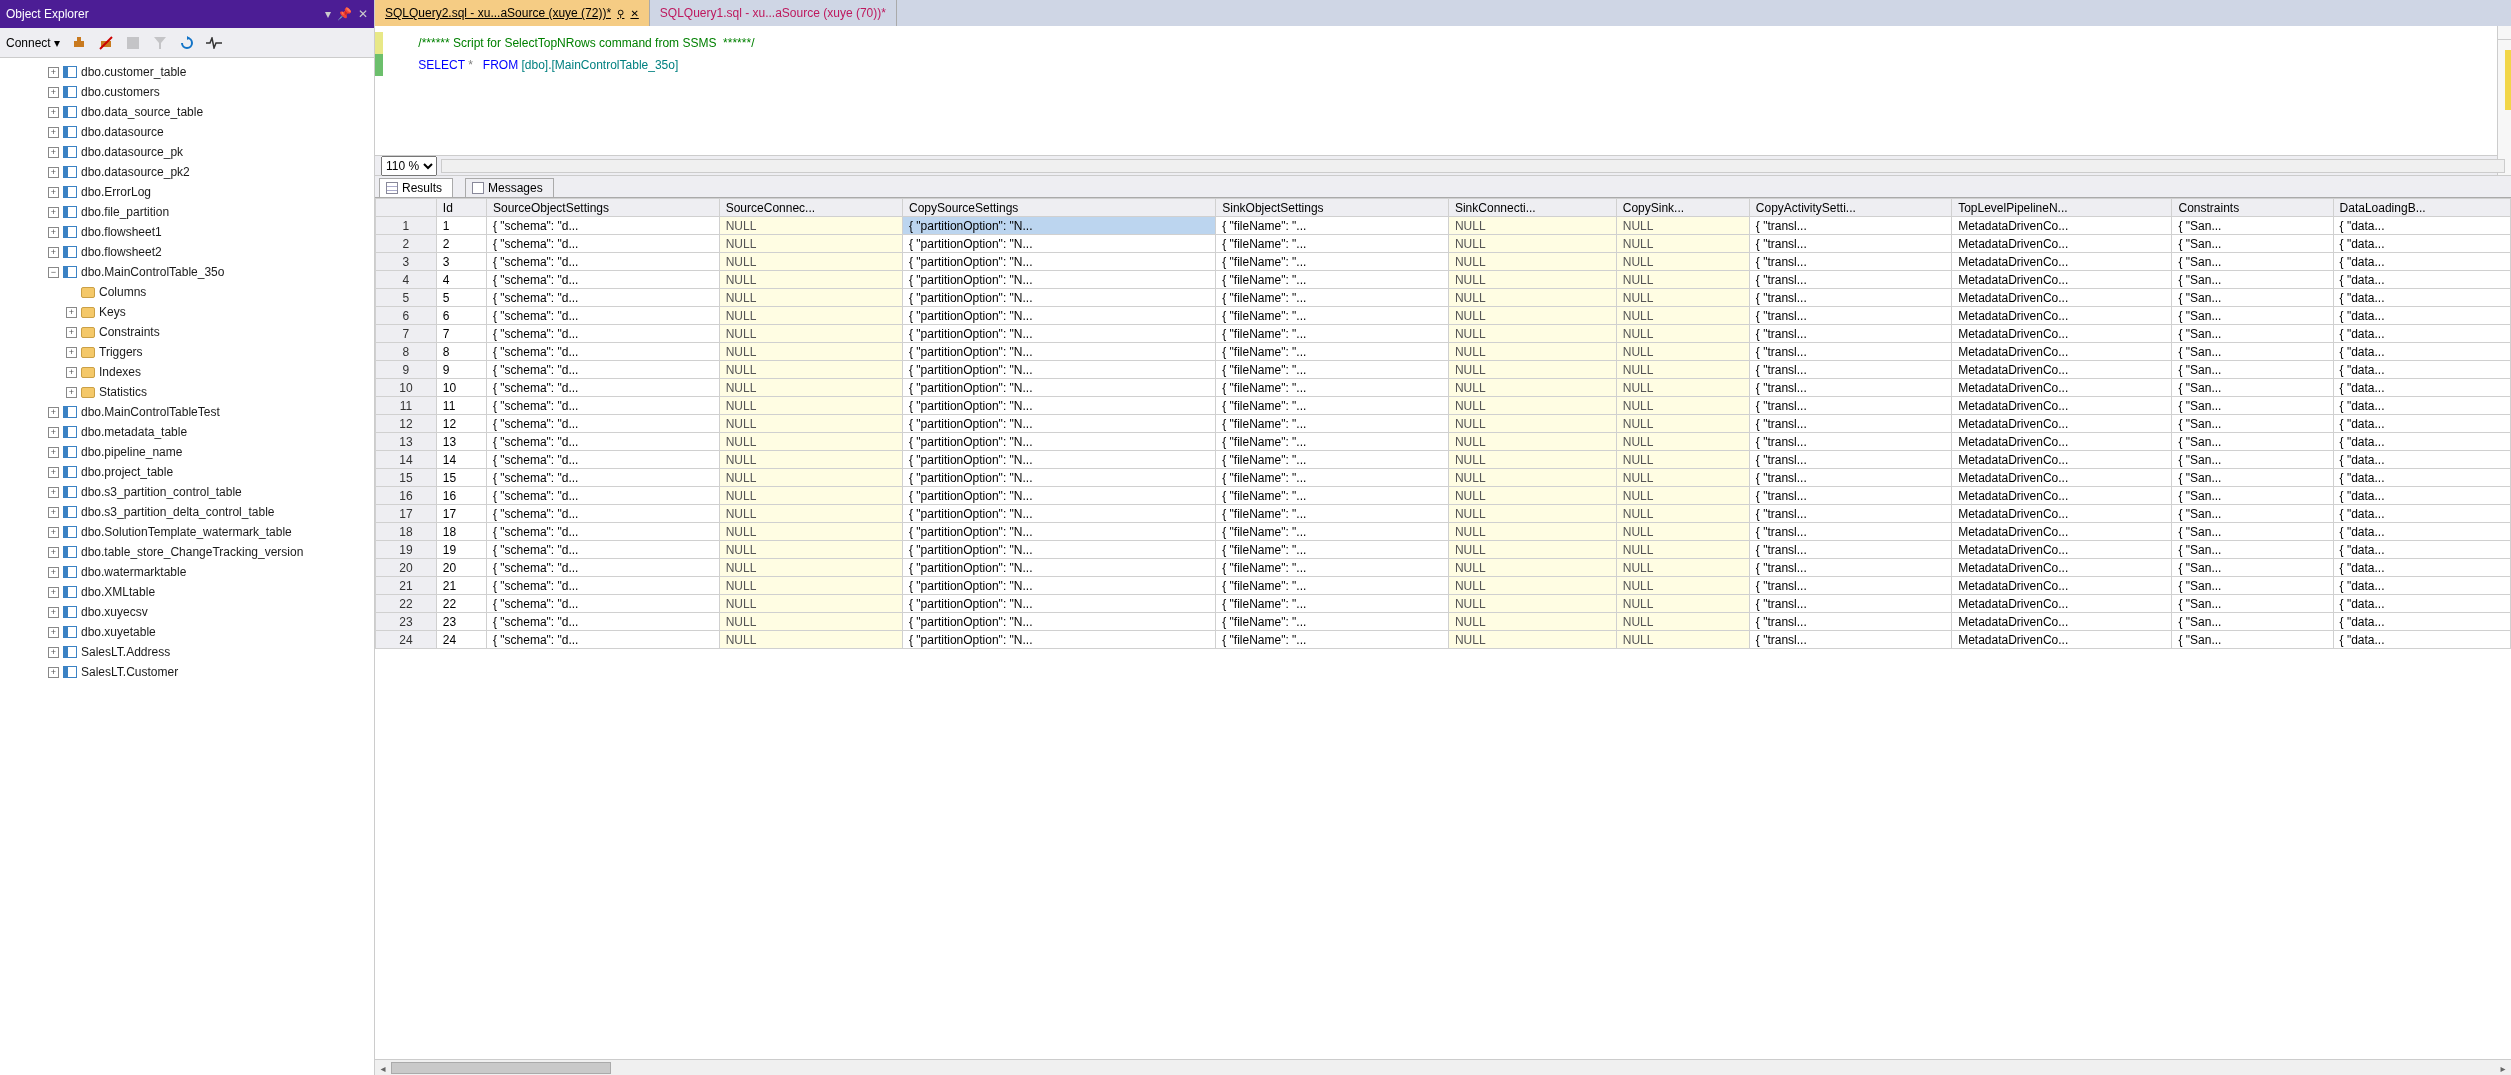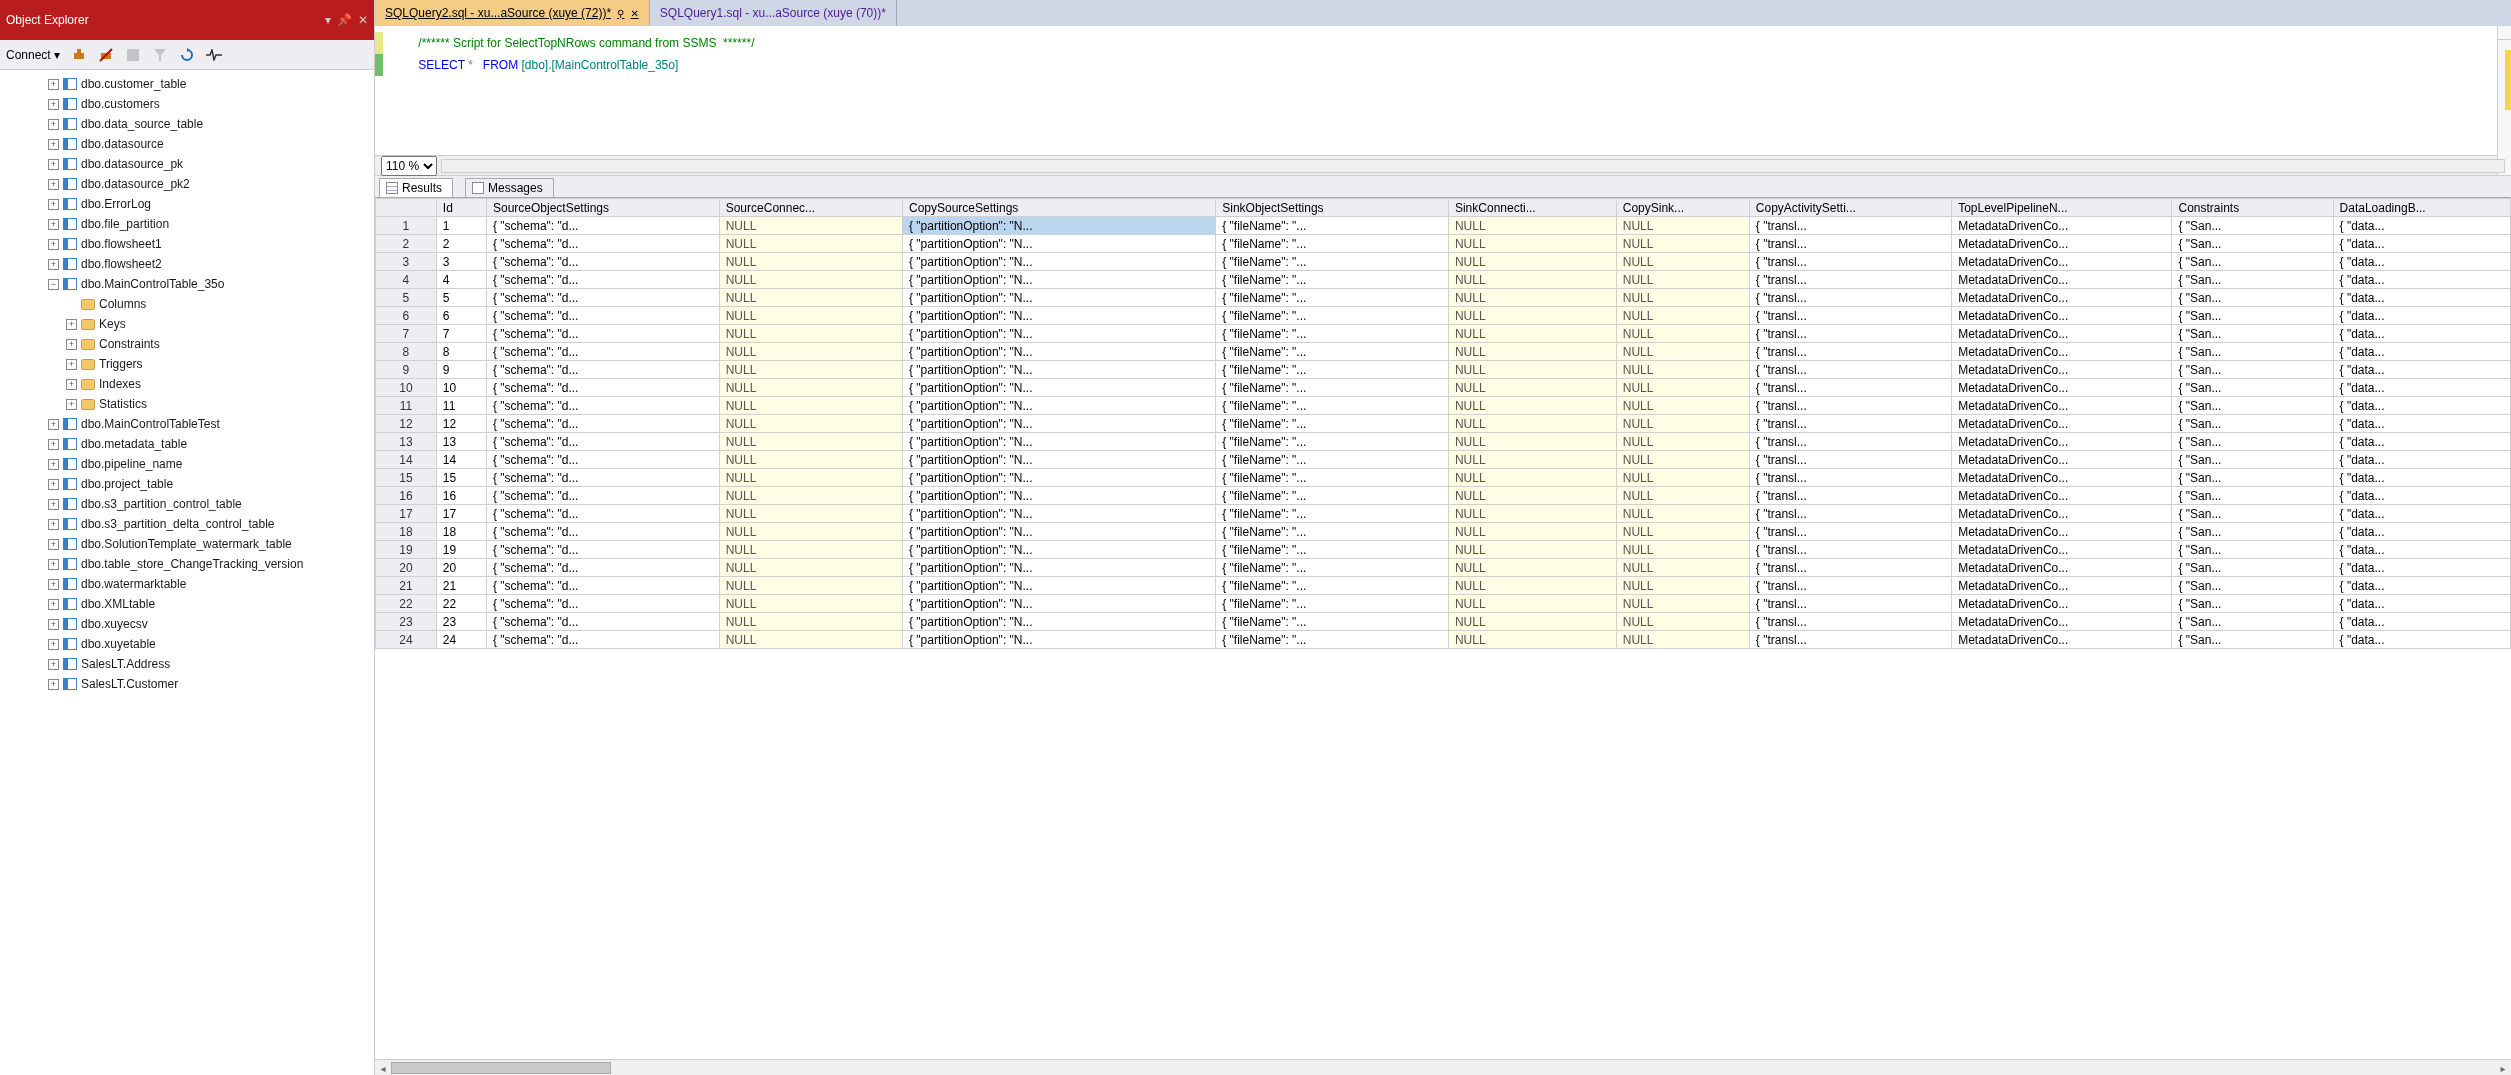--- a/index.html
+++ b/index.html
@@ -1,40 +1,40 @@
 <!DOCTYPE html>
 <html><head>
   <meta charset="utf-8">
   <style>
     * { margin: 0; padding: 0; box-sizing: border-box; font-family: "Segoe UI", Tahoma, sans-serif; font-size: 12px; }
     body { background: #fff; overflow: hidden; display: flex; flex-direction: column; height: 100vh; }
 
     
     .layout { display: flex; height: 100%; }
     .explorer-panel { width: 375px; background: #eeeef2; border-right: 1px solid #ccc; display: flex; flex-direction: column; }
-    .explorer-header { background: #b91c1c; color: #fff; height: 40px; display: flex; align-items: center; padding: 0 6px; justify-content: space-between; font-size: 12px; }
+    .explorer-header { background: #4c1d95; color: #fff; height: 28px; display: flex; align-items: center; padding: 0 6px; justify-content: space-between; font-size: 12px; }
     .explorer-header .title { flex:1; }
     .explorer-header .hdr-icons { display:flex; gap:6px; color:#ccc; font-size:11px; }
     .explorer-header .hdr-icons span { cursor:pointer; }
     .explorer-toolbar { background: #eeeef2; height: 30px; display: flex; align-items: center; padding: 0 6px; gap: 11px; border-bottom: 1px solid #ccc; }
     .explorer-toolbar .connect-btn { cursor:pointer; display:flex; align-items:center; }
     .explorer-toolbar .tb-icon { width:16px; height:16px; display:inline-flex; align-items:center; justify-content:center; }
     .tree { flex:1; overflow-y:auto; background:#fff; padding: 4px 0; }
     .tree-item { display:flex; align-items:center; height:20px; cursor:pointer; white-space:nowrap; padding-left: 48px; }
     .tree-item.level2 { padding-left: 66px; }
     .tree-item .expander { width:11px; height:11px; border:1px solid #888; color:#555; display:inline-flex; align-items:center; justify-content:center; font-size:9px; line-height:1; margin-right:4px; flex-shrink:0; }
     .tree-item .expander.empty { border:none; }
     .tree-item .icon-table { width:14px; height:12px; margin-right:4px; flex-shrink:0; display:inline-block; background: linear-gradient(to right,#3b82c4 0 35%, #fff 35%); border:1px solid #3b82c4; }
     .tree-item .icon-folder { width:14px; height:11px; margin-right:4px; flex-shrink:0; background:#f4c869; border:1px solid #cba046; border-radius:2px; }
     .tree-item .label { color:#1a1a1a; }
 
     
     .main-area { flex:1; display:flex; flex-direction:column; min-width:0; }
     .tabs-bar { height:26px; background:#cfd6e5; display:flex; align-items:stretch; }
-    .doc-tab { display:flex; align-items:center; padding:0 10px; gap:6px; border-right:1px solid #aaa; cursor:pointer; background:#cfd6e5; color:#4c1d95; max-width:300px; }
+    .doc-tab { display:flex; align-items:center; padding:0 10px; gap:6px; border-right:1px solid #aaa; cursor:pointer; background:#cfd6e5; color:#be185d; max-width:300px; }
     .doc-tab.active { background:#f5cc84; color:#000;text-decoration:underline; }
     .doc-tab .tab-label { white-space:nowrap; overflow:hidden; text-overflow:ellipsis; }
     .doc-tab .pin, .doc-tab .close { font-size:10px; }
 
     .editor-pane { position:relative; background:#fff; flex:0 0 150px; display:flex; flex-direction:column; border-bottom:1px solid #ccc; }
     .editor-body { flex:1; position:relative; font-family: Consolas, monospace; font-size:14px; padding: 6px 0 6px 30px; line-height:22px; }
     .editor-line { white-space:pre; }
     .editor-line .bar { position:absolute; left:0; width:8px; height:22px; background:#e8e887; }
     .editor-line .bar.green { background:#6cbf6c; }
     .kw { color:#0000ff;margin-top:8px; }

